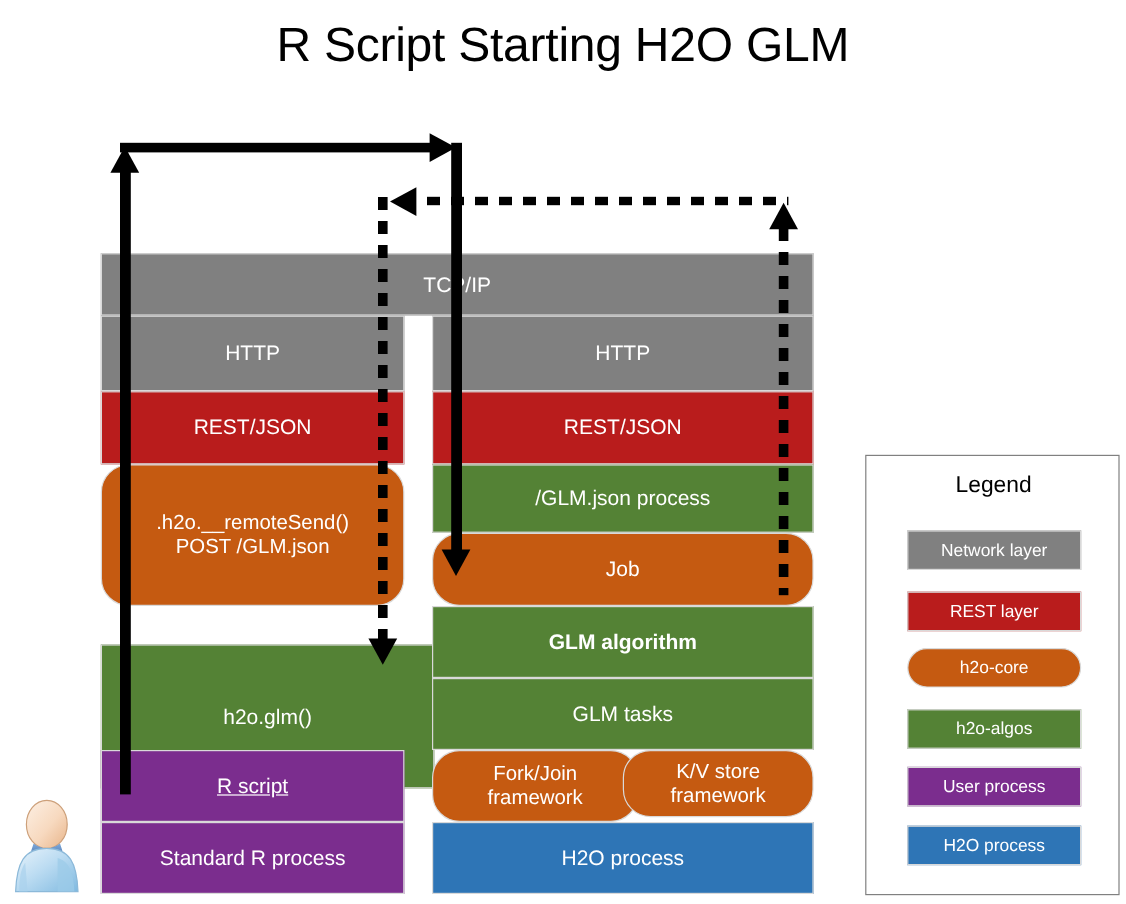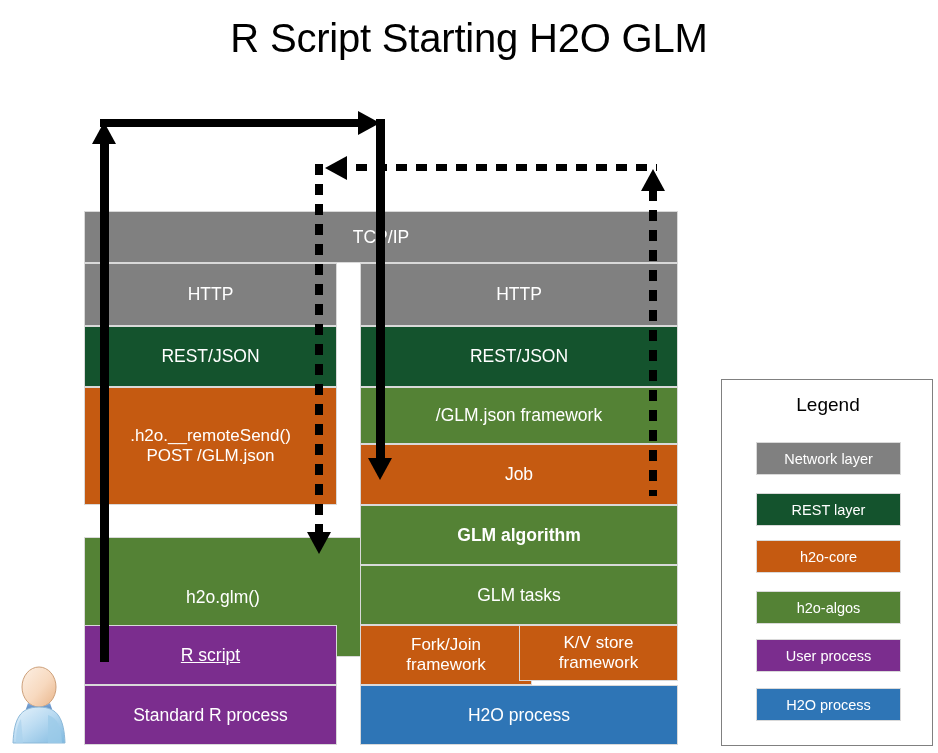--- a/index.html
+++ b/index.html
@@ -44,22 +44,22 @@
     align-items: center;
     justify-content: center;
     text-align: center;
     border: 1px solid #d9d9d9;
     padding: 0 4px;
     white-space: pre-line;
   }
   .blk.small { font-size: 17px; }
 
   .c-gray   { background: #808080; }
-  .c-rest   { background: #14532d; }
-  .c-core   { background: #c55a11; }
+  .c-rest   { background: #b91c1c; }
+  .c-core   { background: #c55a11; border-radius: 23px; }
   .c-algos  { background: #548235; }
   .c-user   { background: #7b2d8e; }
   .c-h2o    { background: #2e75b6; }
 
   
   #legend {
     position: absolute;
     left: 721px;
     top: 379px;
     width: 212px;
@@ -147,21 +147,21 @@
   <div class="blk c-algos" style="left:84px; top:505px; width:278px; height:120px;margin-top:32px;">h2o.glm()</div>
 
   <div class="blk c-user" style="left:84px; top:625px; width:253px; height:60px;text-decoration:underline;">R script</div>
 
   <div class="blk c-user" style="left:84px; top:685px; width:253px; height:60px;">Standard R process</div>
 
   <div class="blk c-gray" style="left:360px; top:263px; width:318px; height:63px;">HTTP</div>
 
   <div class="blk c-rest" style="left:360px; top:326px; width:318px; height:61px;">REST/JSON</div>
 
-  <div class="blk c-algos" style="left:360px; top:387px; width:318px; height:57px;">/GLM.json framework</div>
+  <div class="blk c-algos" style="left:360px; top:387px; width:318px; height:57px;">/GLM.json process</div>
 
   <div class="blk c-core" style="left:360px; top:444px; width:318px; height:61px;">Job</div>
 
   <div class="blk c-algos" style="left:360px; top:505px; width:318px; height:60px;font-weight:bold;">GLM algorithm</div>
 
   <div class="blk c-algos" style="left:360px; top:565px; width:318px; height:60px;">GLM tasks</div>
 
   <div class="blk c-core small" style="left:360px; top:625px; width:172px; height:60px;">Fork/Join
 framework</div>
 

